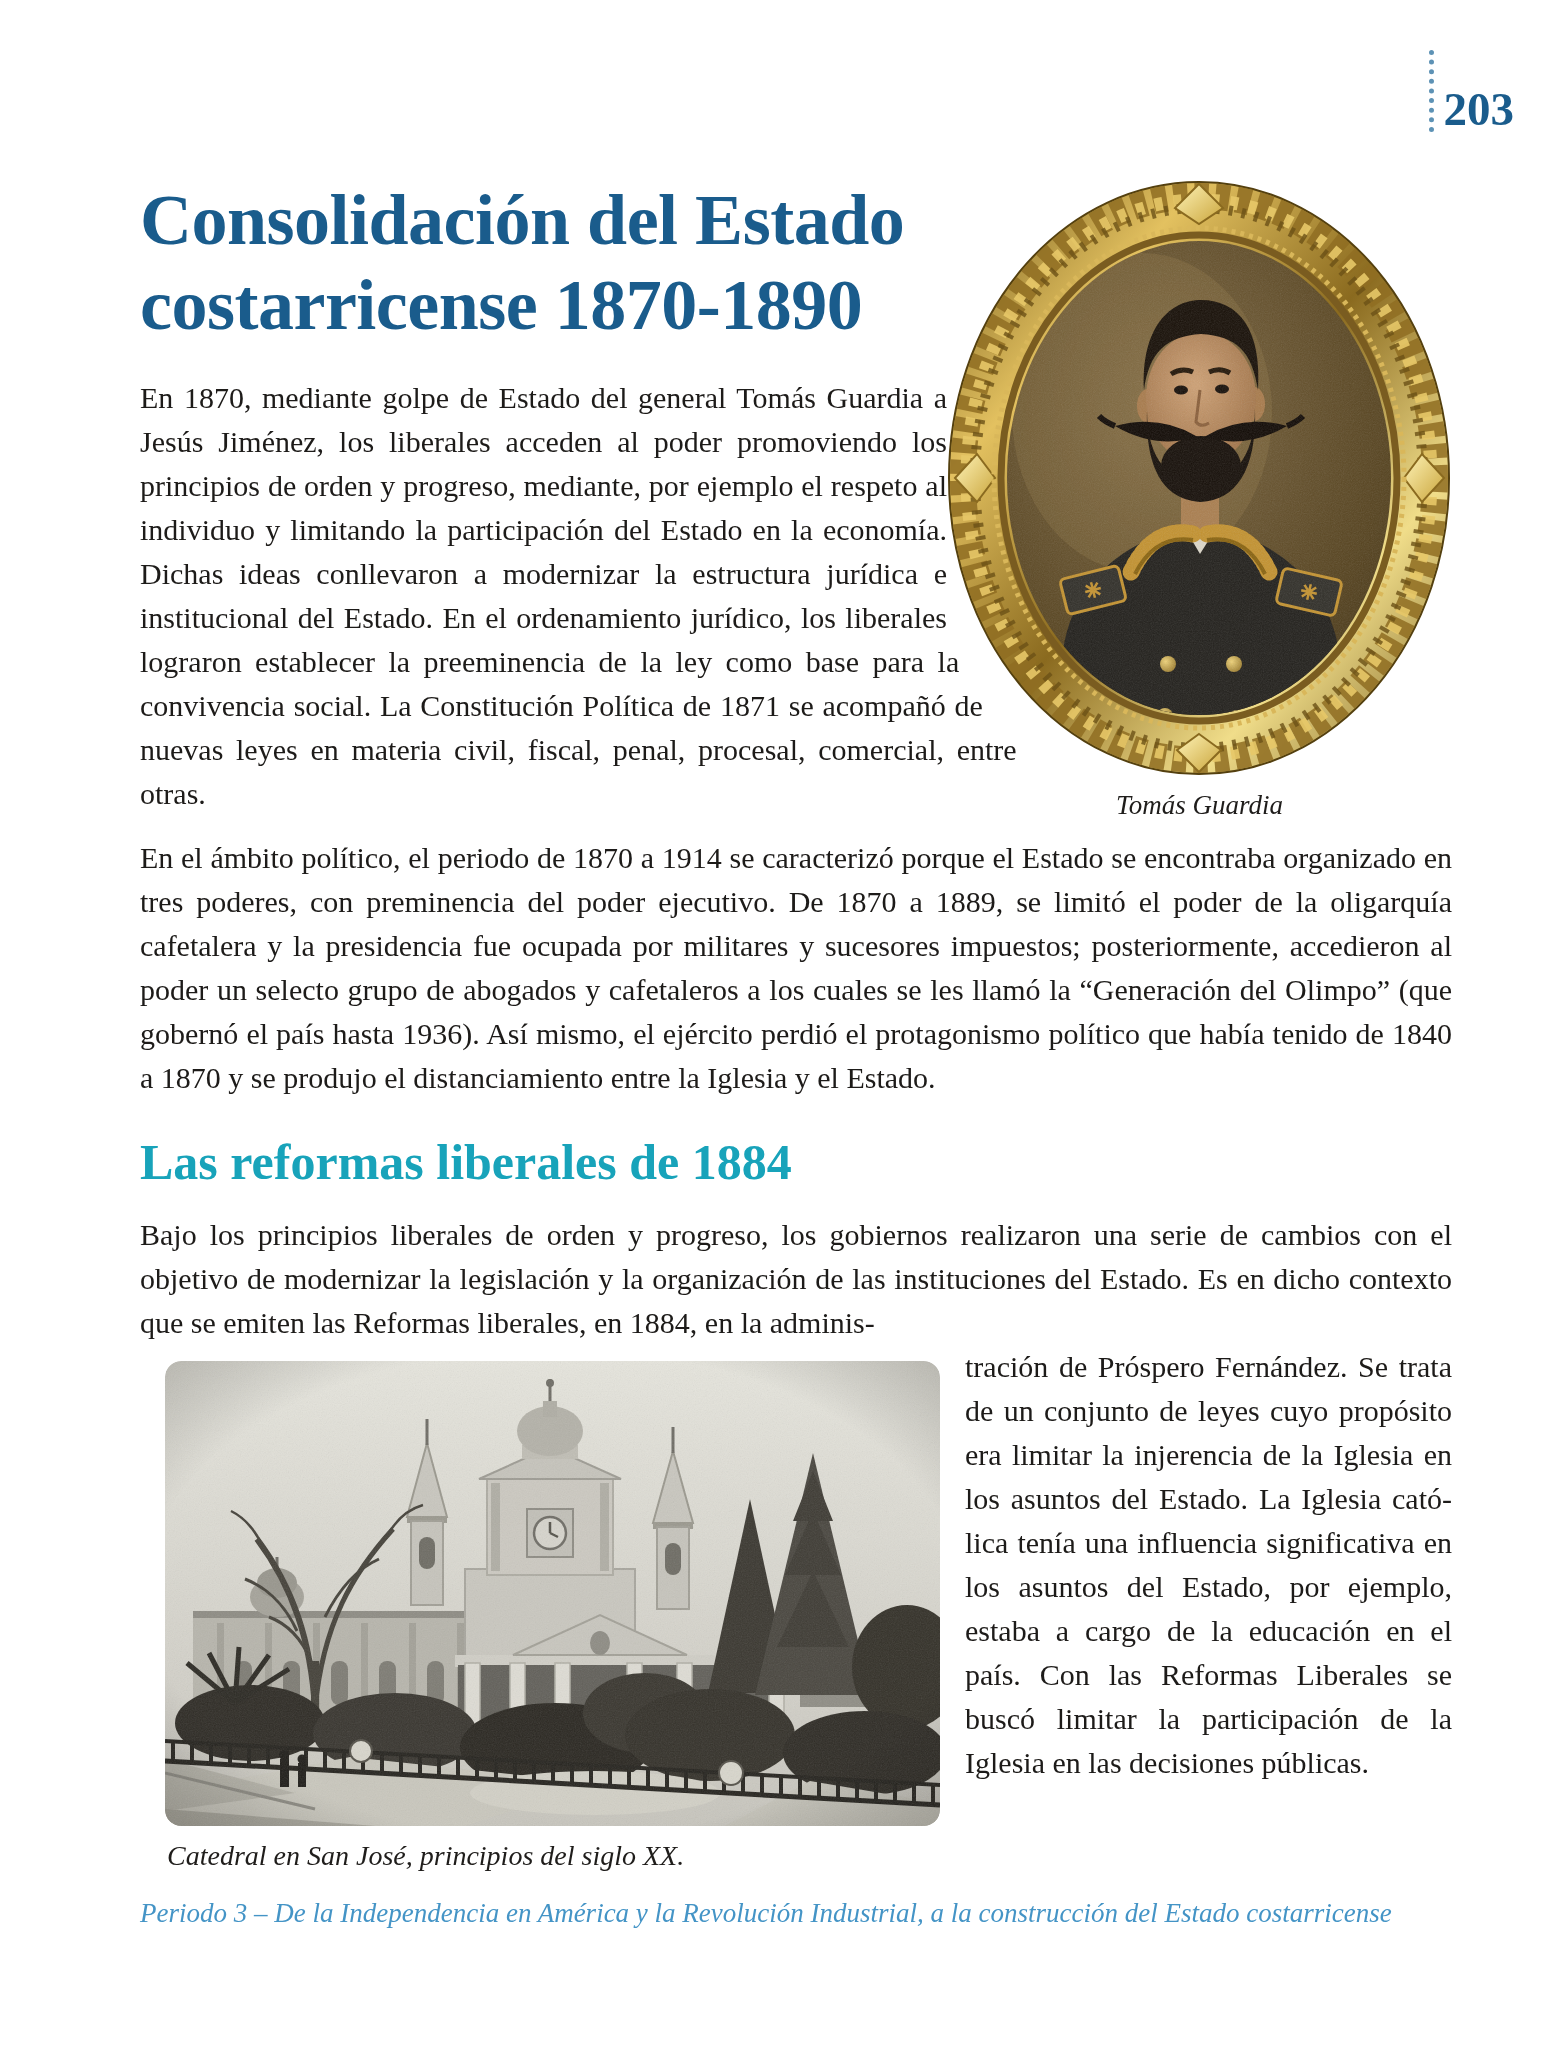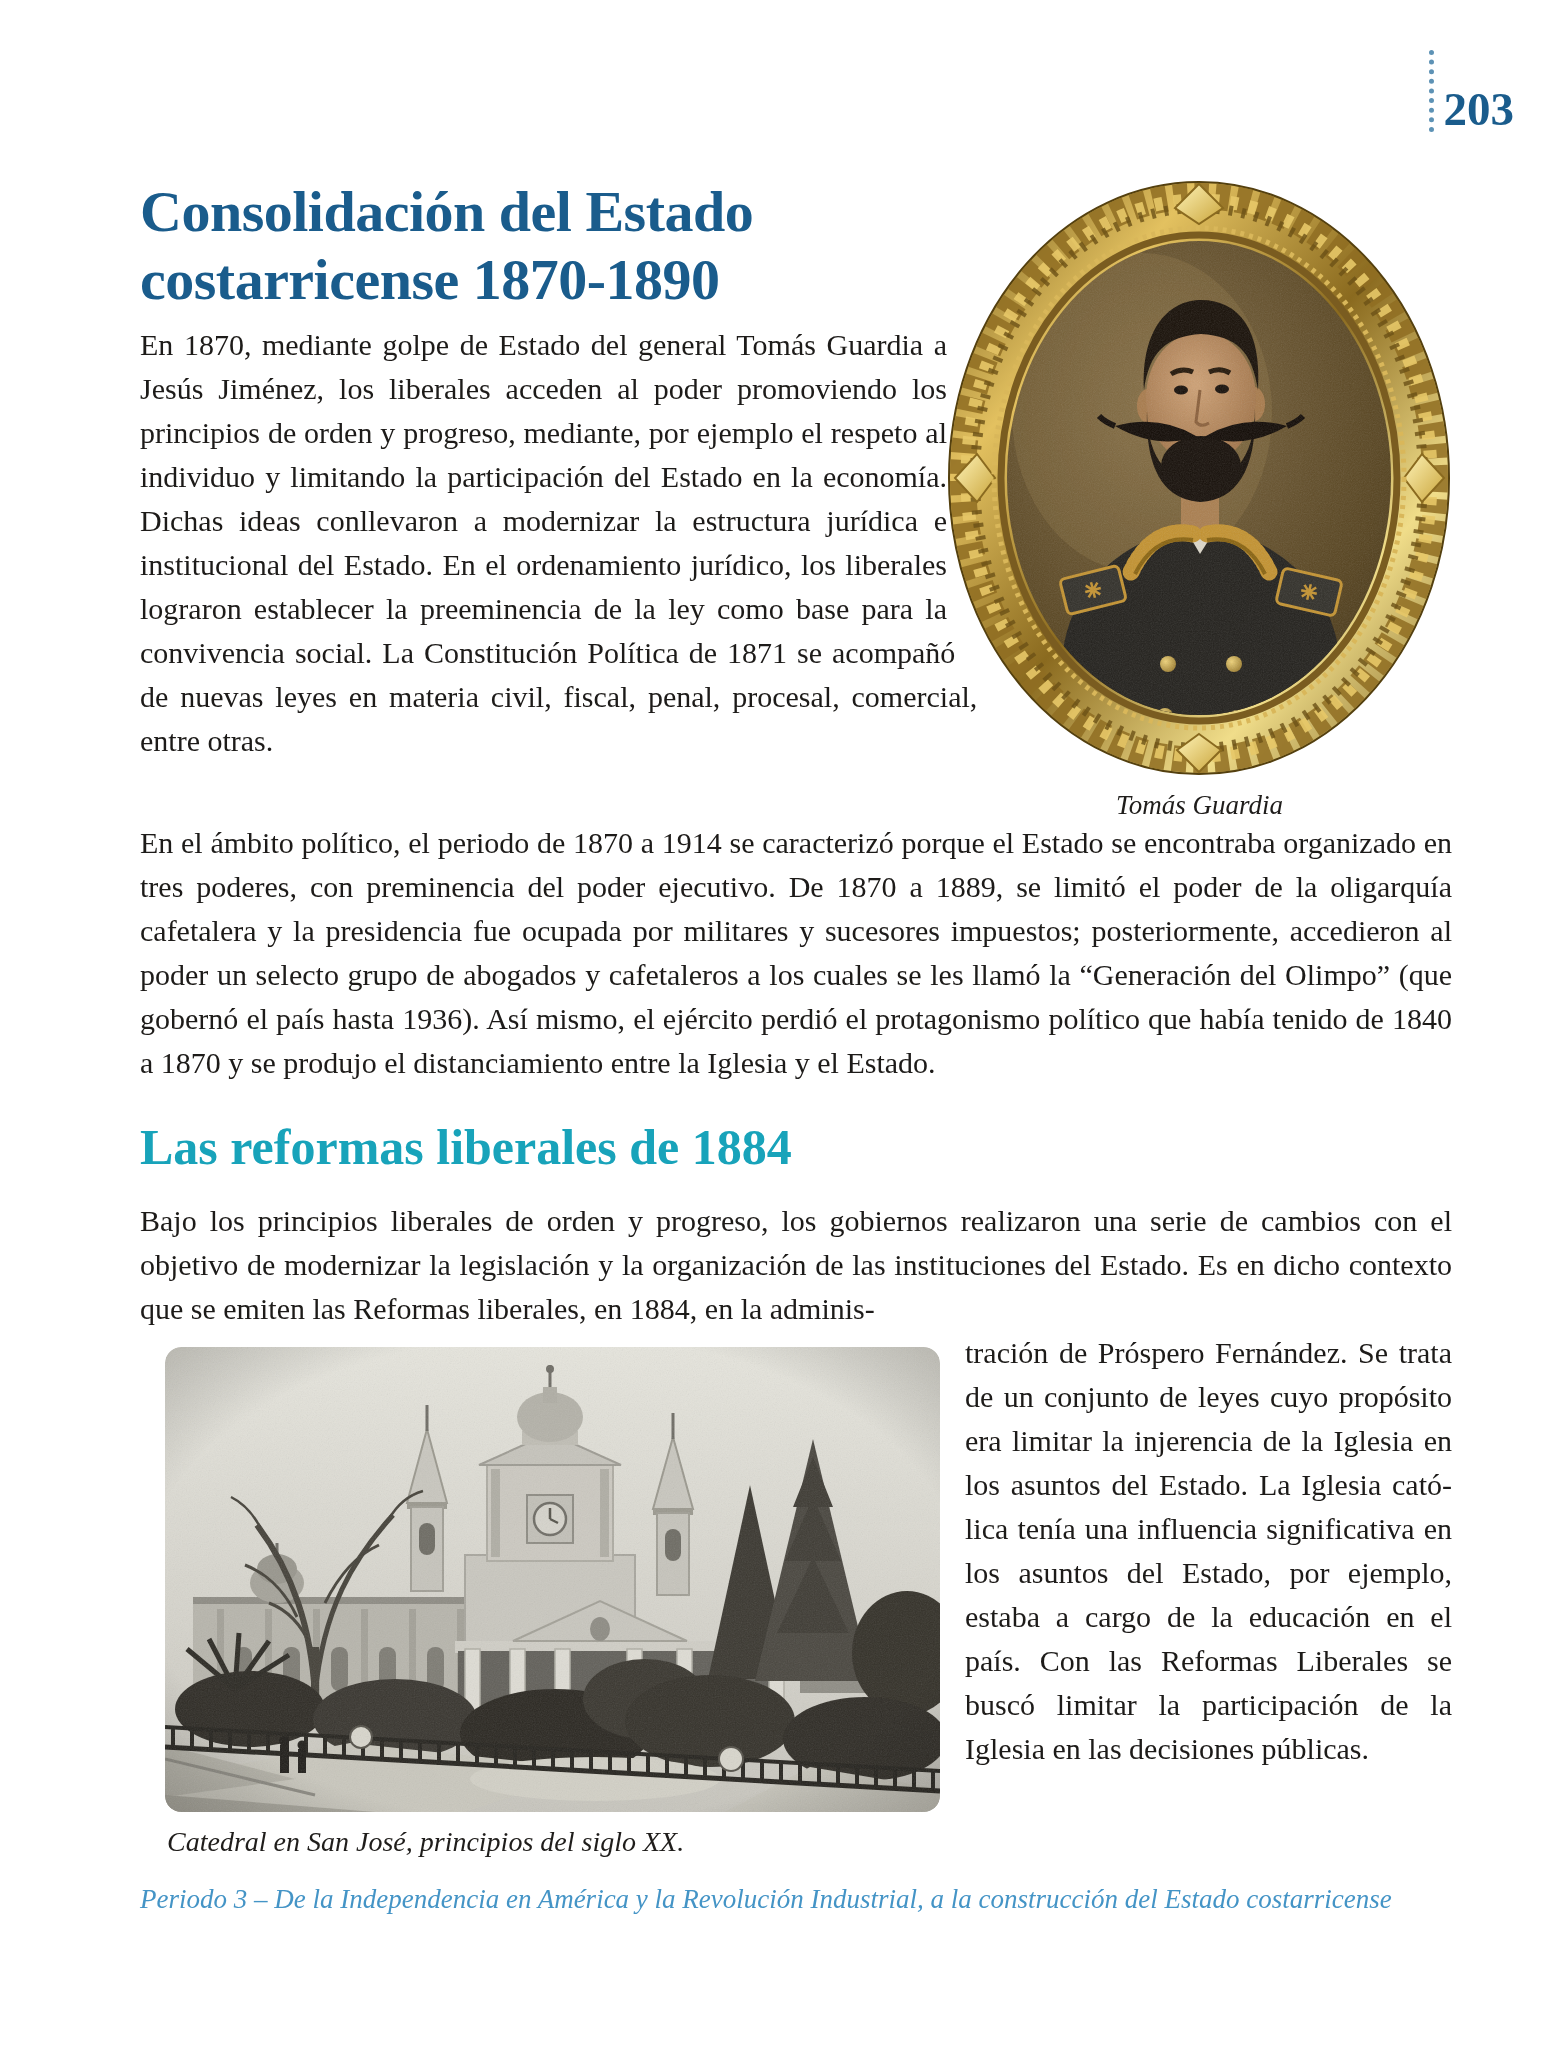--- a/index.html
+++ b/index.html
@@ -8,27 +8,27 @@
     font-family:"Liberation Serif","DejaVu Serif",serif;color:#1d1b19;
   }
   .page{position:relative;box-sizing:border-box;height:100%;padding:60px 112px 0 140px;}
 
   
   .pagenum{position:absolute;top:50px;right:50px;display:flex;align-items:flex-end;}
   .pagenum-dots{border-left:5px dotted #5d92b5;height:82px;margin-right:10px;}
   .pagenum-num{font-size:47px;font-weight:bold;color:#1a5c8c;line-height:0.95;}
 
   
-  h1.title{margin:118px 0 8px 0;font-size:58px;line-height:1.18;font-weight:bold;
+  h1.title{margin:118px 0 8px 0;font-size:72px;line-height:1.18;font-weight:bold;
     color:#1a5c8c;max-width:820px;letter-spacing:-0.5px;}
   h2.sec{margin:34px 0 0 0;font-size:50px;line-height:1.15;font-weight:bold;color:#18a3ba;}
 
   
   p{font-size:30px;line-height:44px;margin:0;text-align:justify;}
-  .p1{margin-top:8px;}
+  .p1{margin-top:28px;}
   .p2{clear:both;margin-top:20px;}
   .p3a{margin-top:22px;}
 
   
   .portrait-fig{float:right;width:505px;margin:-22px 0 6px 16px;text-align:center;
     shape-outside:ellipse(262px 316px at 252px 308px);shape-margin:10px;}
   .portrait-fig svg{display:block;}
   .portrait-caption{font-style:italic;font-size:27px;margin-top:12px;color:#1f1d1b;}
 
   

